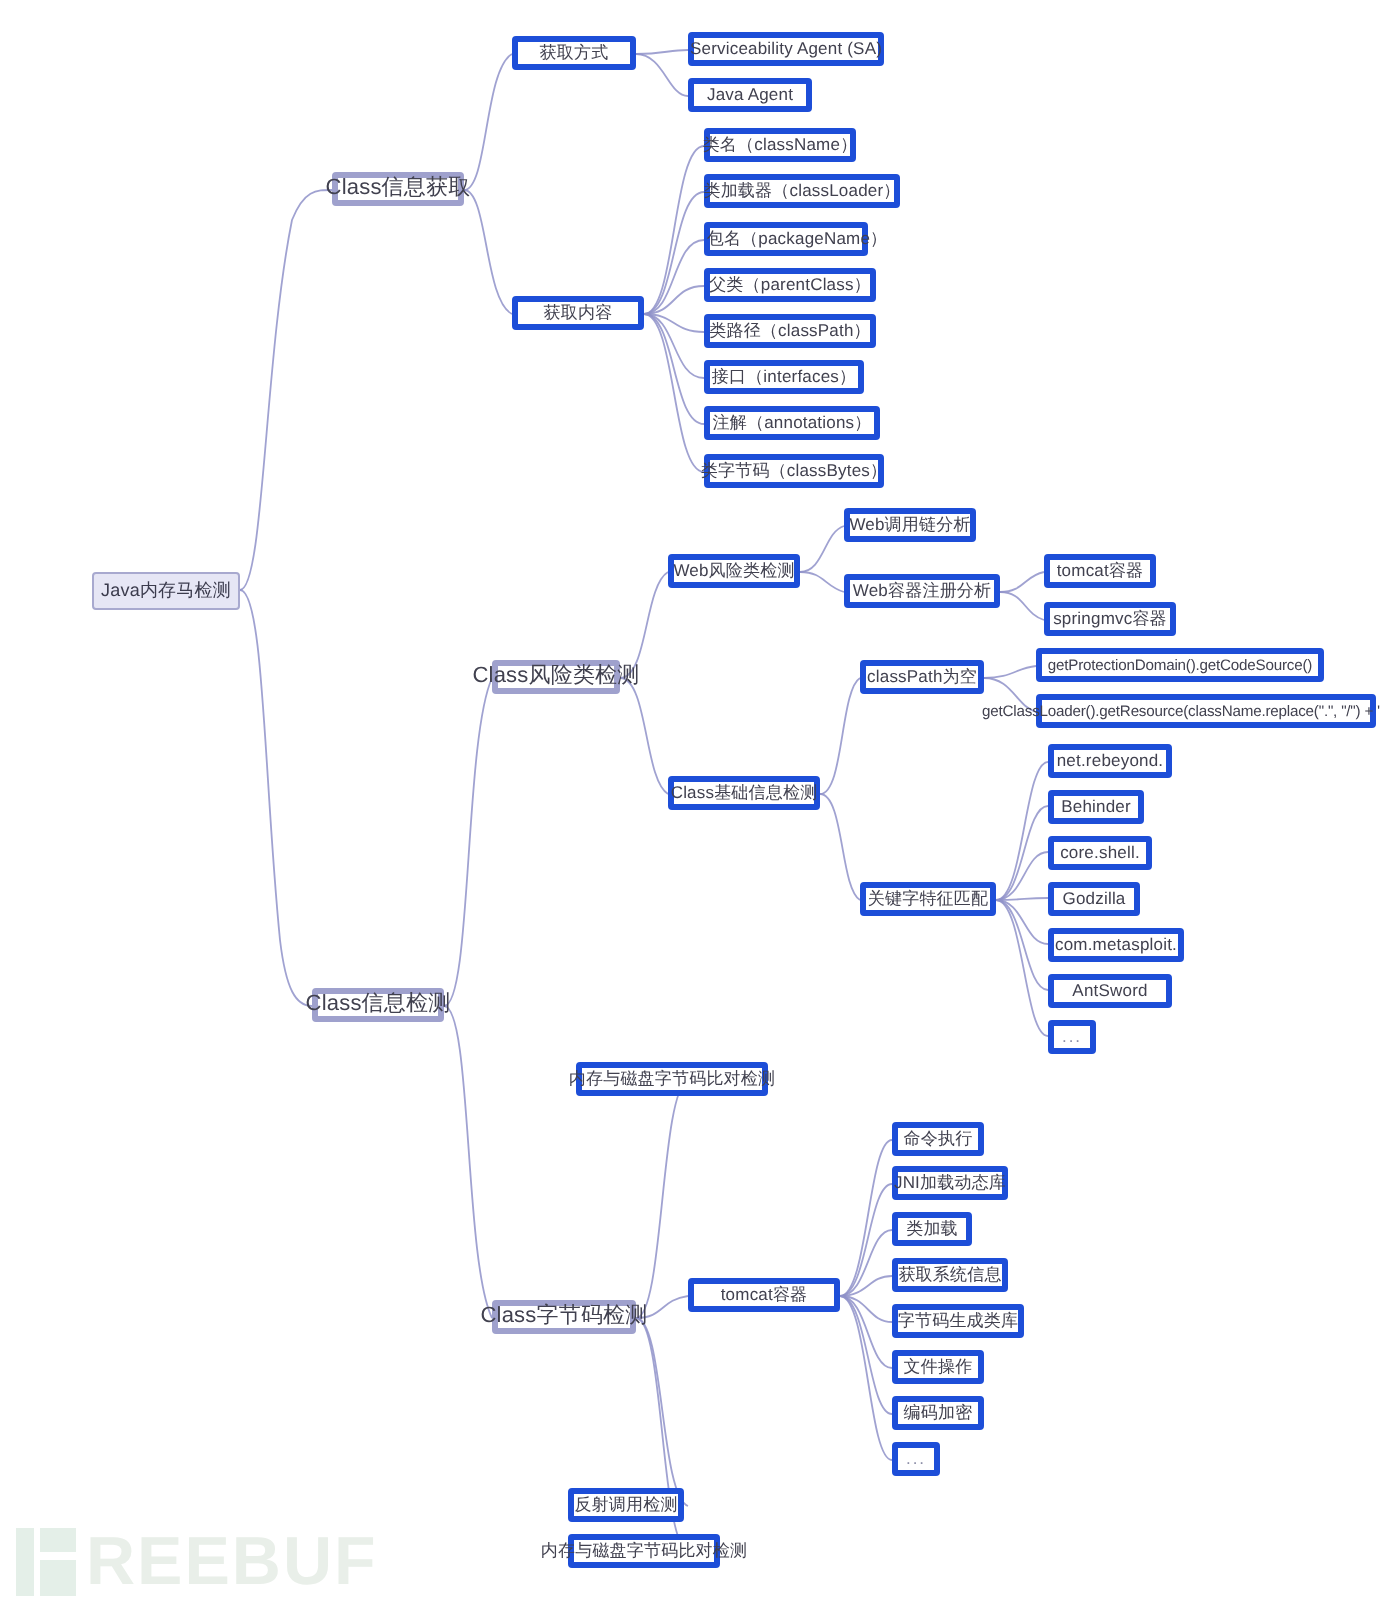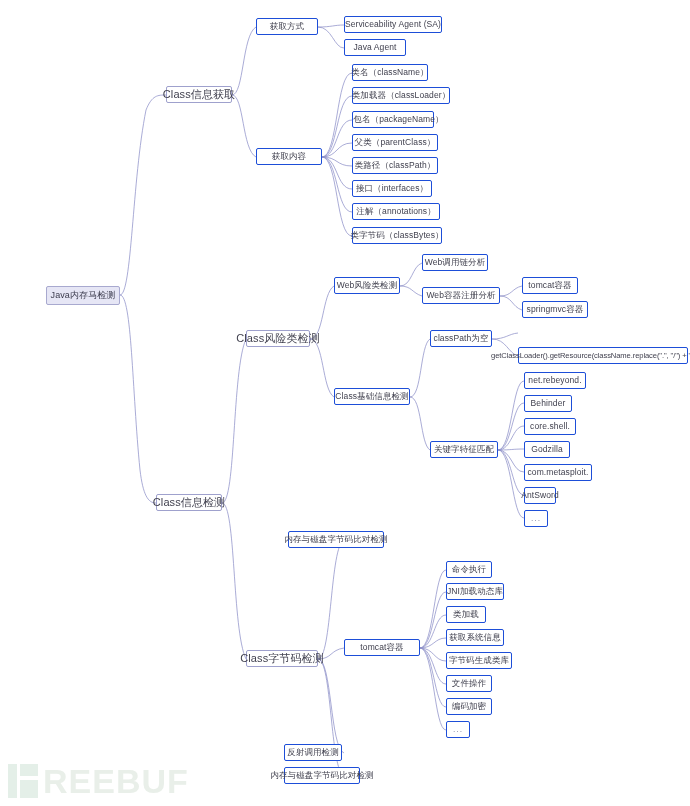--- a/index.html
+++ b/index.html
@@ -16,21 +16,21 @@
   }
   
   .node{
     position:absolute;
     box-sizing:border-box;
     display:flex;
     align-items:center;
     justify-content:center;
     white-space:nowrap;
     background:#ffffff;
-    border:1px solid #1d4ed8;
+    border:3px solid #1d4ed8;
     border-radius:2px;
     color:#41414f;
     font-size:8.5px;
     line-height:1;
     padding:0 5px;
     height:17px;
     letter-spacing:0.1px;
     z-index:3;
   }
   .node.root{
@@ -190,29 +190,30 @@
 
   <div class="node" style="left:334px;top:277px;width:66px;">Web风险类检测</div>
   <div class="node" style="left:422px;top:254px;width:66px;">Web调用链分析</div>
   <div class="node" style="left:422px;top:287px;width:78px;">Web容器注册分析</div>
   <div class="node" style="left:522px;top:277px;width:56px;">tomcat容器</div>
   <div class="node" style="left:522px;top:301px;width:66px;">springmvc容器</div>
 
   <div class="node" style="left:334px;top:388px;width:76px;">Class基础信息检测</div>
 
   <div class="node" style="left:430px;top:330px;width:62px;">classPath为空</div>
+  <div class="node code" style="left:518px;top:324px;width:144px;">getProtectionDomain().getCodeSource()</div>
   <div class="node code" style="left:518px;top:347px;width:170px;">getClassLoader().getResource(className.replace(".", "/") + ".class")</div>
 
   <div class="node" style="left:430px;top:441px;width:68px;">关键字特征匹配</div>
   <div class="node" style="left:524px;top:372px;width:62px;">net.rebeyond.</div>
   <div class="node" style="left:524px;top:395px;width:48px;">Behinder</div>
   <div class="node" style="left:524px;top:418px;width:52px;">core.shell.</div>
   <div class="node" style="left:524px;top:441px;width:46px;">Godzilla</div>
   <div class="node" style="left:524px;top:464px;width:68px;">com.metasploit.</div>
-  <div class="node" style="left:524px;top:487px;width:32px;text-align:right;">AntSword</div>
+  <div class="node" style="left:524px;top:487px;width:62px;text-align:right;">AntSword</div>
   <div class="node dots" style="left:524px;top:510px;width:24px;">...</div>
 
   <div class="node lvl1" style="left:246px;top:650px;width:72px;">Class字节码检测</div>
 
   <div class="node" style="left:288px;top:531px;width:96px;">内存与磁盘字节码比对检测</div>
 
   <div class="node" style="left:344px;top:639px;width:76px;">tomcat容器</div>
   <div class="node" style="left:446px;top:561px;width:46px;">命令执行</div>
   <div class="node" style="left:446px;top:583px;width:58px;">JNI加载动态库</div>
   <div class="node" style="left:446px;top:606px;width:40px;">类加载</div>

